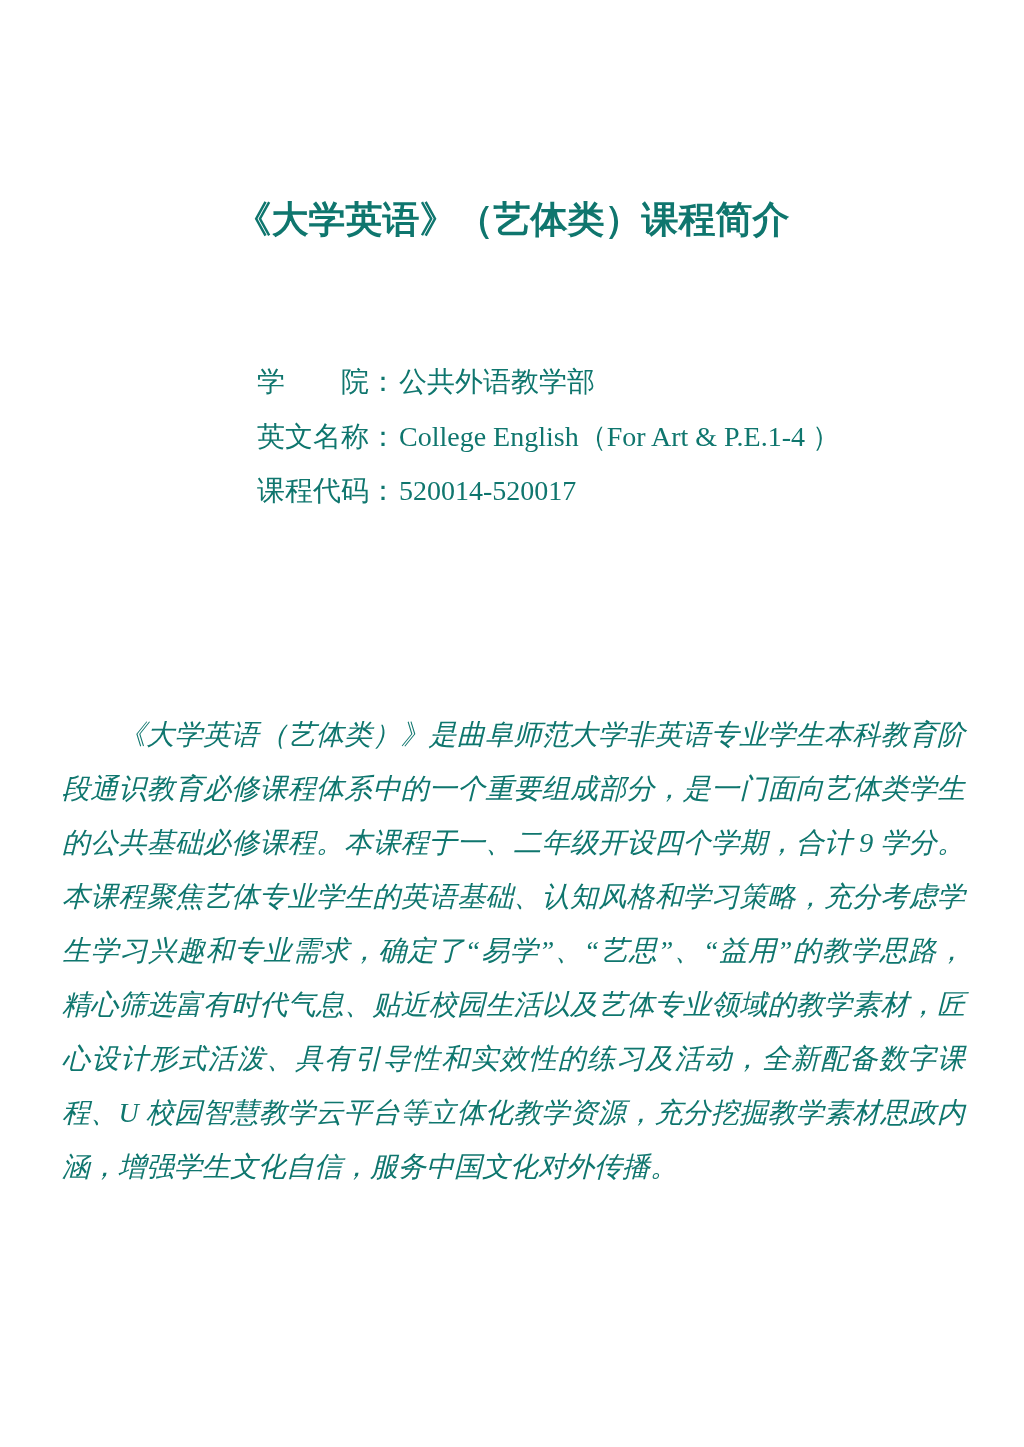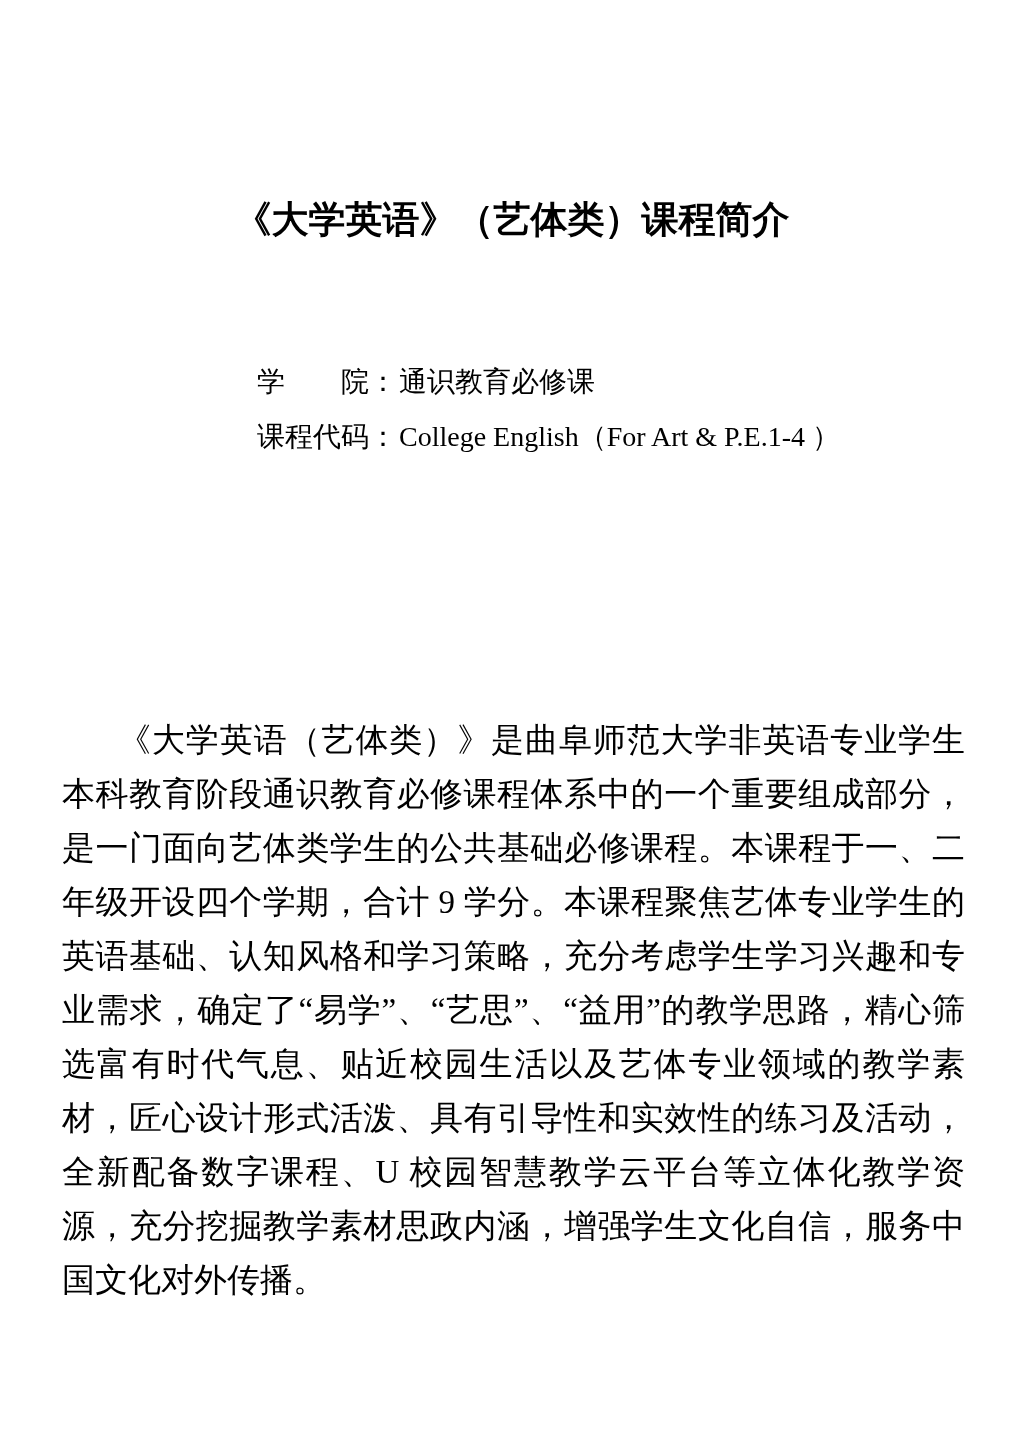--- a/index.html
+++ b/index.html
@@ -5,21 +5,21 @@
   html, body {
     margin: 0;
     padding: 0;
     background: #ffffff;
   }
   .page {
     position: relative;
     width: 1024px;
     height: 1447px;
     background: #ffffff;
-    color: #000000;
+    color: #0f766e;
     font-family: "Liberation Serif", "DejaVu Serif", serif;
     overflow: hidden;
   }
   .doc-title {
     position: absolute;
     top: 190px;
     left: 0;
     width: 100%;
     text-align: center;
     font-family: "Liberation Sans", "DejaVu Sans", sans-serif;
@@ -48,43 +48,47 @@
   }
   .info-colon {
     display: inline-block;
     margin-right: 2px;
   }
   .para {
     position: absolute;
     top: 680px;
     left: 62px;
     width: 903px;
-    font-size: 33px;
+    font-size: 28px;
     line-height: 54px;
     text-align: justify;
     text-indent: 56px; 
+    font-style: italic;
   }
 </style>
 </head>
 <body>
 
 <div class="page">
 
   <div class="doc-title">《大学英语》（艺体类）课程简介</div>
 
   <div class="info-block">
 
     <div class="info-row">
-      <span class="info-label">学院</span><span class="info-colon">：</span><span class="info-value">通识教育必修课</span>
+      <span class="info-label">学院</span><span class="info-colon">：</span><span class="info-value">公共外语教学部</span>
     </div>
 
 
     <div class="info-row">
-      <span class="info-label">课程代码</span><span class="info-colon">：</span><span class="info-value">College English（For Art &amp; P.E.1-4 ）</span>
+      <span class="info-label">英文名称</span><span class="info-colon">：</span><span class="info-value">College English（For Art &amp; P.E.1-4 ）</span>
     </div>
 
+    <div class="info-row">
+      <span class="info-label">课程代码</span><span class="info-colon">：</span><span class="info-value">520014-520017</span>
+    </div>
 
 
   </div>
 
   <p class="para">《大学英语（艺体类）》是曲阜师范大学非英语专业学生本科教育阶段通识教育必修课程体系中的一个重要组成部分，是一门面向艺体类学生的公共基础必修课程。本课程于一、二年级开设四个学期，合计 9 学分。本课程聚焦艺体专业学生的英语基础、认知风格和学习策略，充分考虑学生学习兴趣和专业需求，确定了“易学”、“艺思”、“益用”的教学思路，精心筛选富有时代气息、贴近校园生活以及艺体专业领域的教学素材，匠心设计形式活泼、具有引导性和实效性的练习及活动，全新配备数字课程、U 校园智慧教学云平台等立体化教学资源，充分挖掘教学素材思政内涵，增强学生文化自信，服务中国文化对外传播。</p>
 
 </div>
 
 </body></html>

